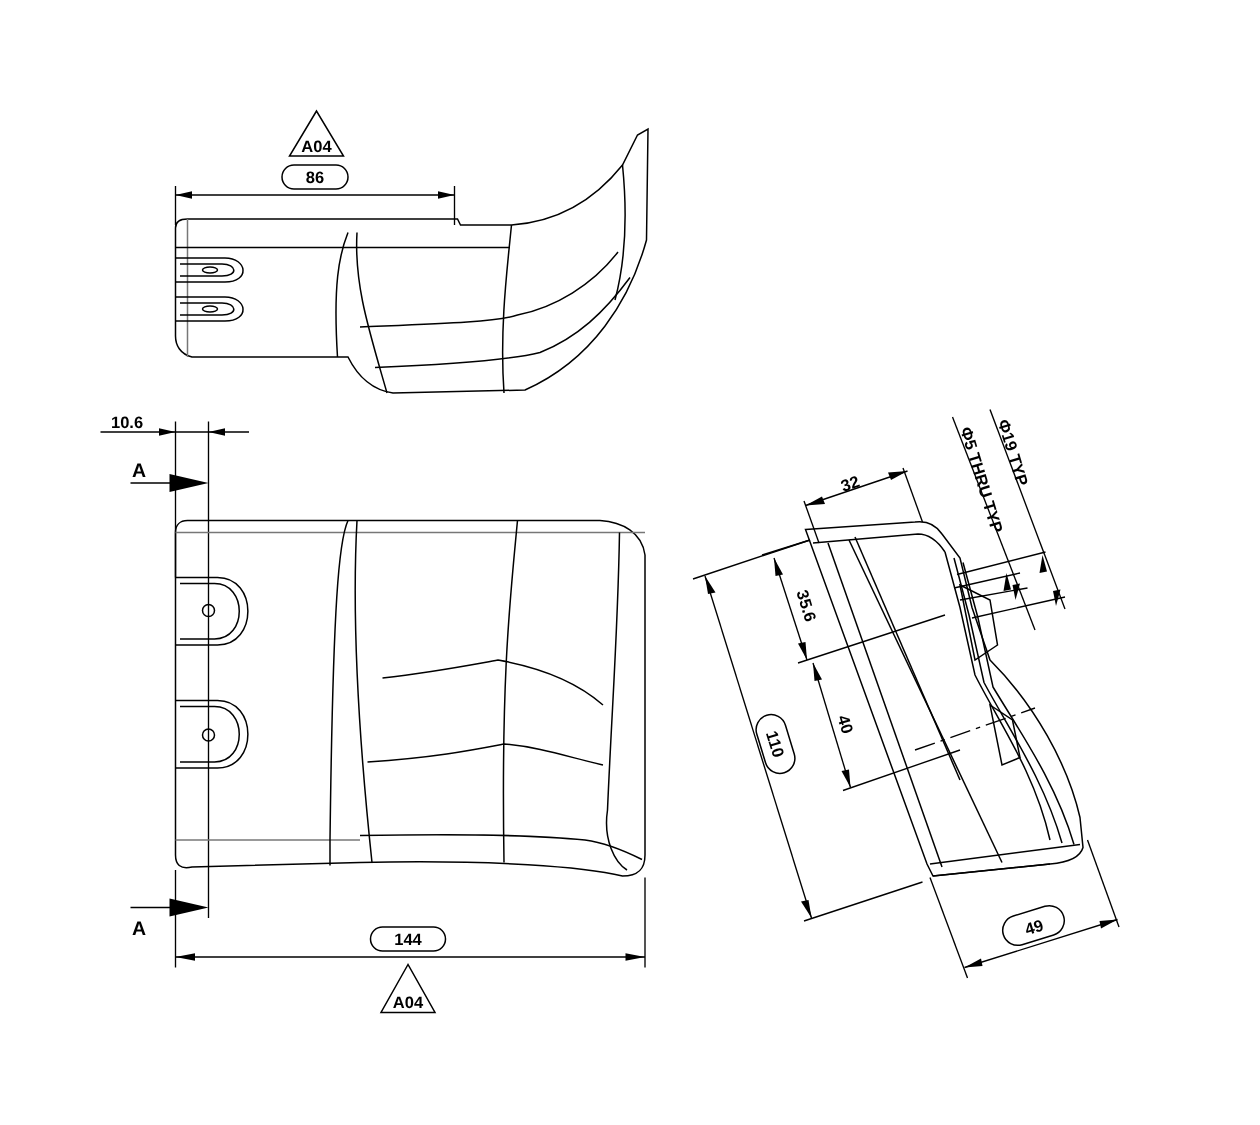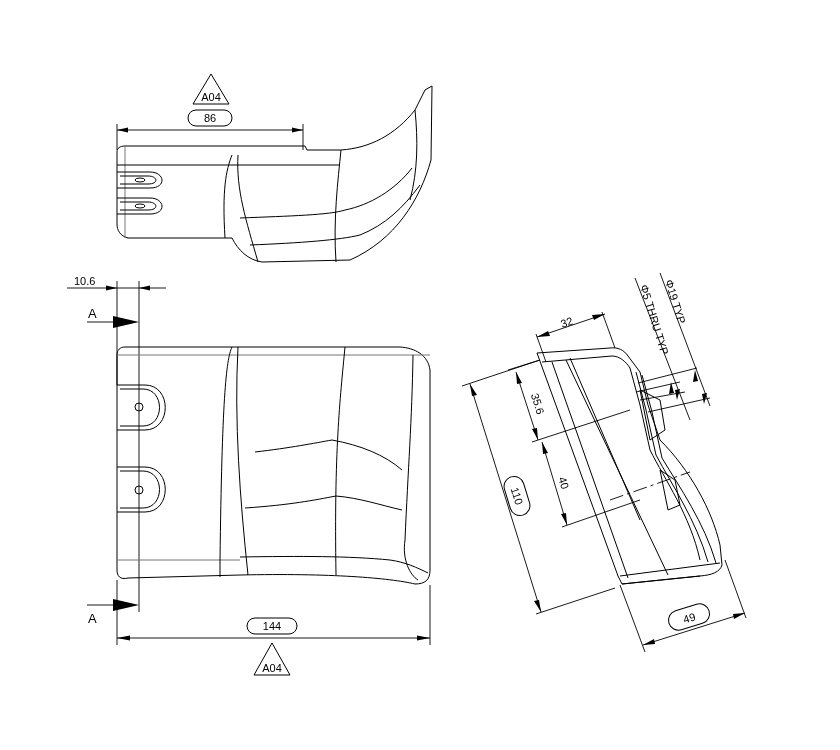--- a/index.html
+++ b/index.html
@@ -1,17 +1,17 @@
 <!DOCTYPE html>
 <html><head>
   <meta charset="utf-8">
   <style>
     html, body { margin: 0; padding: 0; background: #ffffff; }
     body { width: 840px; height: 750px; overflow: hidden; }
-    #drawing { position: absolute; left: 0; top: 0; width: 840px; height: 750px; }
+    #drawing { position: absolute; left: 0; top: 0; width: 840px; height: 750px; font-weight: bold; }
     svg text { font-family: "Liberation Sans", sans-serif; fill: #000; }
     .part { fill: none; stroke: #000; stroke-width: 1; }
     .part-g { fill: none; stroke: #777; stroke-width: 1; }
     .dim { fill: none; stroke: #000; stroke-width: 0.9; }
     .arrow { fill: #000; stroke: none; }
     .bubble { fill: #fff; stroke: #000; stroke-width: 1; }
     .dimtxt { font-size: 11px; }
     .lbl { font-size: 13px; }
   </style>
 </head>

